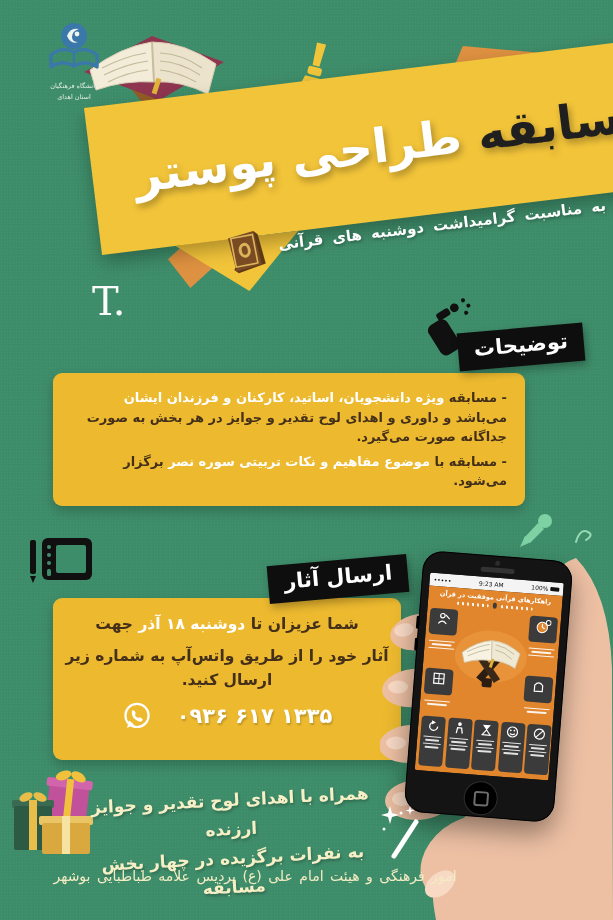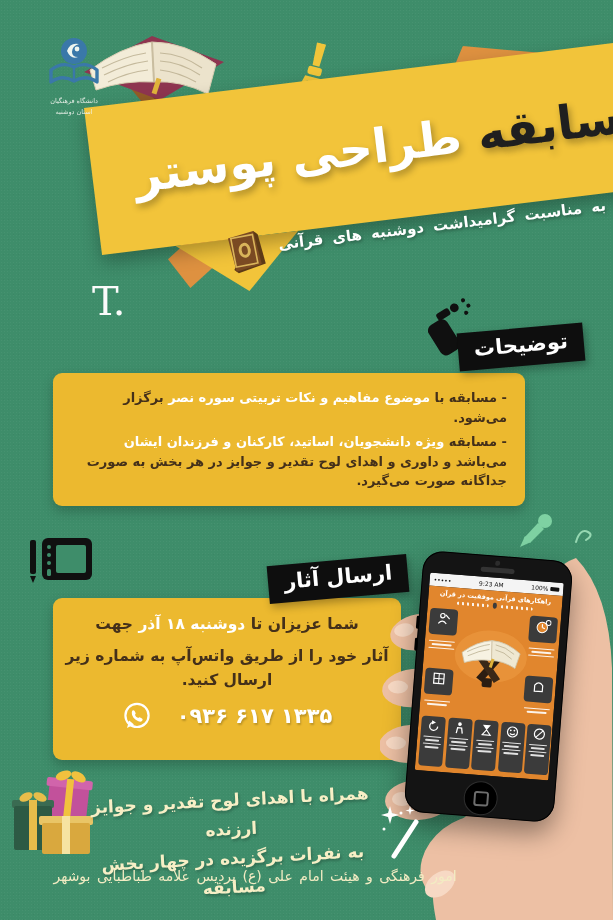--- a/index.html
+++ b/index.html
@@ -4,21 +4,21 @@
 <style>
   html,body{margin:0;padding:0;background:#222;}
   #poster{position:relative;width:613px;height:920px;overflow:hidden;
     background:#3e8d6a;
     background-image:radial-gradient(rgba(255,255,255,.045) .6px, transparent .7px),
                      radial-gradient(rgba(0,0,0,.05) .6px, transparent .7px);
     background-size:3px 3px,5px 5px;background-position:0 0,1px 2px;
     font-family:"DejaVu Sans",sans-serif;}
   .abs{position:absolute;}
   
-  .logo{left:26px;top:36px;width:96px;height:96px;text-align:center;z-index:3;}
+  .logo{left:26px;top:21px;width:96px;height:96px;text-align:center;z-index:3;}
   .logo-cap{color:#eef3ec;font-size:6.5px;line-height:1.7;direction:rtl;opacity:.92;}
   
   .fold-tr{left:438px;top:40px;width:152px;height:48px;background:#de9140;
     transform:rotate(-7deg);clip-path:polygon(0 100%,18% 0,100% 55%,100% 100%);z-index:1;}
   .fold-bl{left:168px;top:224px;width:70px;height:64px;background:#de9140;
     clip-path:polygon(55% 0,100% 32%,32% 100%,0 55%);z-index:1;}
   .corner-bl{left:178px;top:238px;width:124px;height:54px;background:#f2c43a;
     transform:rotate(-7deg);clip-path:polygon(0 0,100% 0,55% 100%);z-index:1;}
   .ribbon{left:84px;top:108px;width:604px;height:148px;background:#f2c43a;
     transform:rotate(-7deg);transform-origin:0 0;z-index:2;
@@ -105,21 +105,21 @@
   <div class="abs logo">
     <svg width="58" height="56" viewBox="0 0 58 56">
       <circle cx="29" cy="15" r="13" fill="#3a78a9"></circle>
       <path d="M22 15 Q25 6 34 8 Q27 10 27 16 Q27 21 33 21 Q26 24 22 15 Z" fill="#eef5ef"></path>
       <circle cx="32" cy="13" r="2.4" fill="#eef5ef"></circle>
       <path d="M6 34 Q17 25 29 31 Q41 25 52 34 L52 46 Q41 38 29 45 Q17 38 6 46 Z" fill="none" stroke="#3a78a9" stroke-width="3.4" stroke-linejoin="round"></path>
       <path d="M29 31 L29 45" stroke="#3a78a9" stroke-width="2.4"></path>
     </svg>
     <div class="logo-cap">
       <div>دانشگاه فرهنگیان</div>
-      <div>استان دوشنبه</div>
+      <div>استان اهدای</div>
     </div>
   </div>
 
   <svg class="abs quran-top" width="168" height="122" viewBox="0 0 168 122">
     <polygon points="62,100 102,50 112,56 72,106" fill="#7c4a1d"></polygon>
     <polygon points="104,100 64,52 54,58 94,106" fill="#935c26"></polygon>
     <rect x="70" y="100" width="14" height="18" rx="3" fill="#7c4a1d"></rect>
     <path d="M74 112 q6 6 0 10 q-8 -4 0 -10" fill="#935c26"></path>
     <polygon points="16,52 84,16 156,42 92,80" fill="#8e3550"></polygon>
     <path d="M22 50 Q52 27 84 22 L86 62 Q56 60 28 70 Z" fill="#f3ecd8" stroke="#d8cdb2" stroke-width="1"></path>
@@ -173,22 +173,22 @@
     <rect x="8" y="13" width="17" height="27" rx="5" fill="#101010" transform="rotate(-18 16 26)"></rect>
     <rect x="15" y="6" width="11" height="6" rx="2" fill="#101010" transform="rotate(-18 20 9)"></rect>
     <circle cx="30" cy="6" r="3.4" fill="#101010"></circle>
     <circle cx="38" cy="2" r="1.6" fill="#101010"></circle>
     <circle cx="41" cy="7" r="1.6" fill="#101010"></circle>
     <circle cx="38" cy="12" r="1.6" fill="#101010"></circle>
   </svg>
   <div class="abs badge badge-details">توضیحات</div>
 
   <div class="abs ybox box1">
+    <p class="bullet"><span>- مسابقه </span><span class="hl">ویژه دانشجویان، اساتید، کارکنان و فرزندان ایشان</span><span> می‌باشد و داوری و اهدای لوح تقدیر و جوایز در هر بخش به صورت جداگانه صورت می‌گیرد.</span></p>
     <p class="bullet"><span>- مسابقه با </span><span class="hl">موضوع مفاهیم و نکات تربیتی سوره نصر</span><span> برگزار می‌شود.</span></p>
-    <p class="bullet"><span>- مسابقه </span><span class="hl">ویژه دانشجویان، اساتید، کارکنان و فرزندان ایشان</span><span> می‌باشد و داوری و اهدای لوح تقدیر و جوایز در هر بخش به صورت جداگانه صورت می‌گیرد.</span></p>
   </div>
 
   <svg class="abs dropper" width="40" height="38" viewBox="0 0 40 38">
     <circle cx="27" cy="11" r="7" fill="#7ed1a2"></circle>
     <path d="M6 28 L20 13 L26 19 L12 33 Z" fill="#7ed1a2"></path>
     <polygon points="2,37 7,26 13,32" fill="#7ed1a2"></polygon>
   </svg>
   <svg class="abs squiggle" width="24" height="24" viewBox="0 0 24 24">
     <path d="M4 18 Q8 4 16 8 Q22 11 14 16" fill="none" stroke="#96d8b2" stroke-width="2" stroke-linecap="round"></path>
   </svg>

